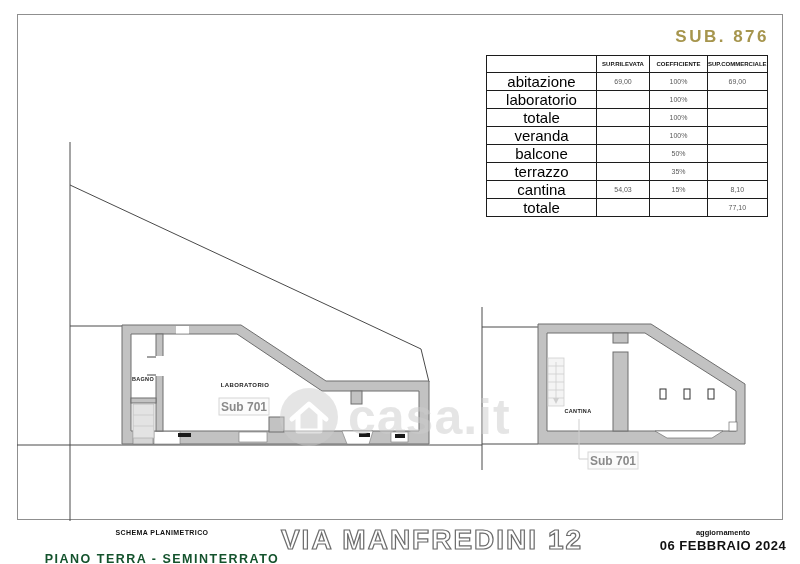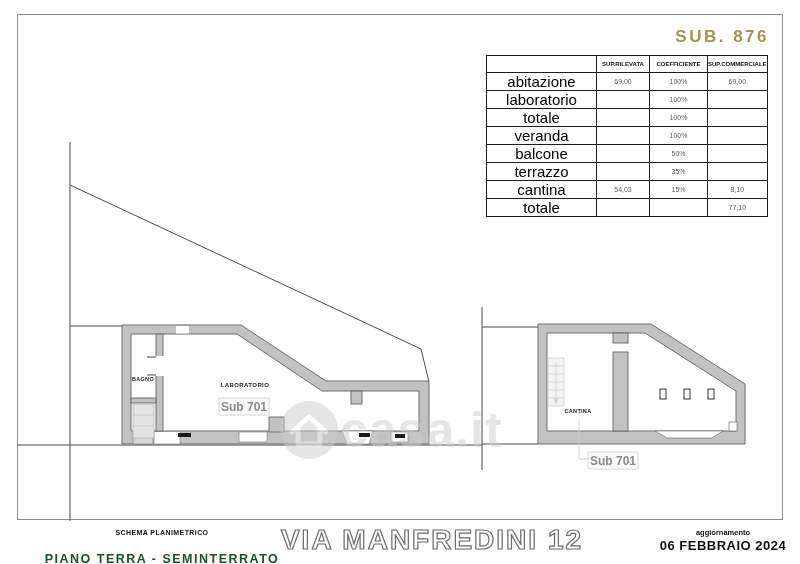--- a/index.html
+++ b/index.html
@@ -23,21 +23,21 @@
             padding:0 7px 0 6px;}
   .tot-label{font-size:9px;font-weight:bold;color:#000;letter-spacing:0.2px;}
   .tot-value{font-size:17px;color:#222;}
   
   .plans-svg{position:absolute;left:0;top:0;}
   .room-label{font-size:5.5px;font-weight:bold;fill:#1a1a1a;letter-spacing:0.3px;}
   .room-label-lg{font-size:6px;font-weight:bold;fill:#1a1a1a;letter-spacing:0.4px;}
   .sub-label{font-size:12px;font-weight:bold;fill:#8a8a8a;}
   
   .watermark{position:absolute;left:278px;top:386px;display:flex;align-items:center;
-             opacity:0.5;pointer-events:none;margin-top:13px;}
+             gap:8px;opacity:0.5;pointer-events:none;}
   .watermark-text{font-size:50px;font-weight:bold;color:#cccccc;letter-spacing:1px;}
   
   .footer-left{position:absolute;left:32px;top:529px;width:260px;text-align:center;}
   .footer-left .small{font-size:7px;font-weight:bold;color:#111;letter-spacing:0.4px;}
   .footer-left .big{font-size:12.5px;font-weight:bold;color:#14532d;letter-spacing:1.5px;margin-top:16px;}
   .footer-center{position:absolute;left:242px;top:524px;width:380px;text-align:center;
                  font-size:28px;font-weight:bold;letter-spacing:2px;color:#ffffff;
                  -webkit-text-stroke:1.2px #6d6d6d;text-shadow:0 0 1px #9a9a9a;}
   .footer-right{position:absolute;left:638px;top:528px;width:170px;text-align:center;}
   .footer-right .small{font-size:7.5px;font-weight:bold;color:#111;}

